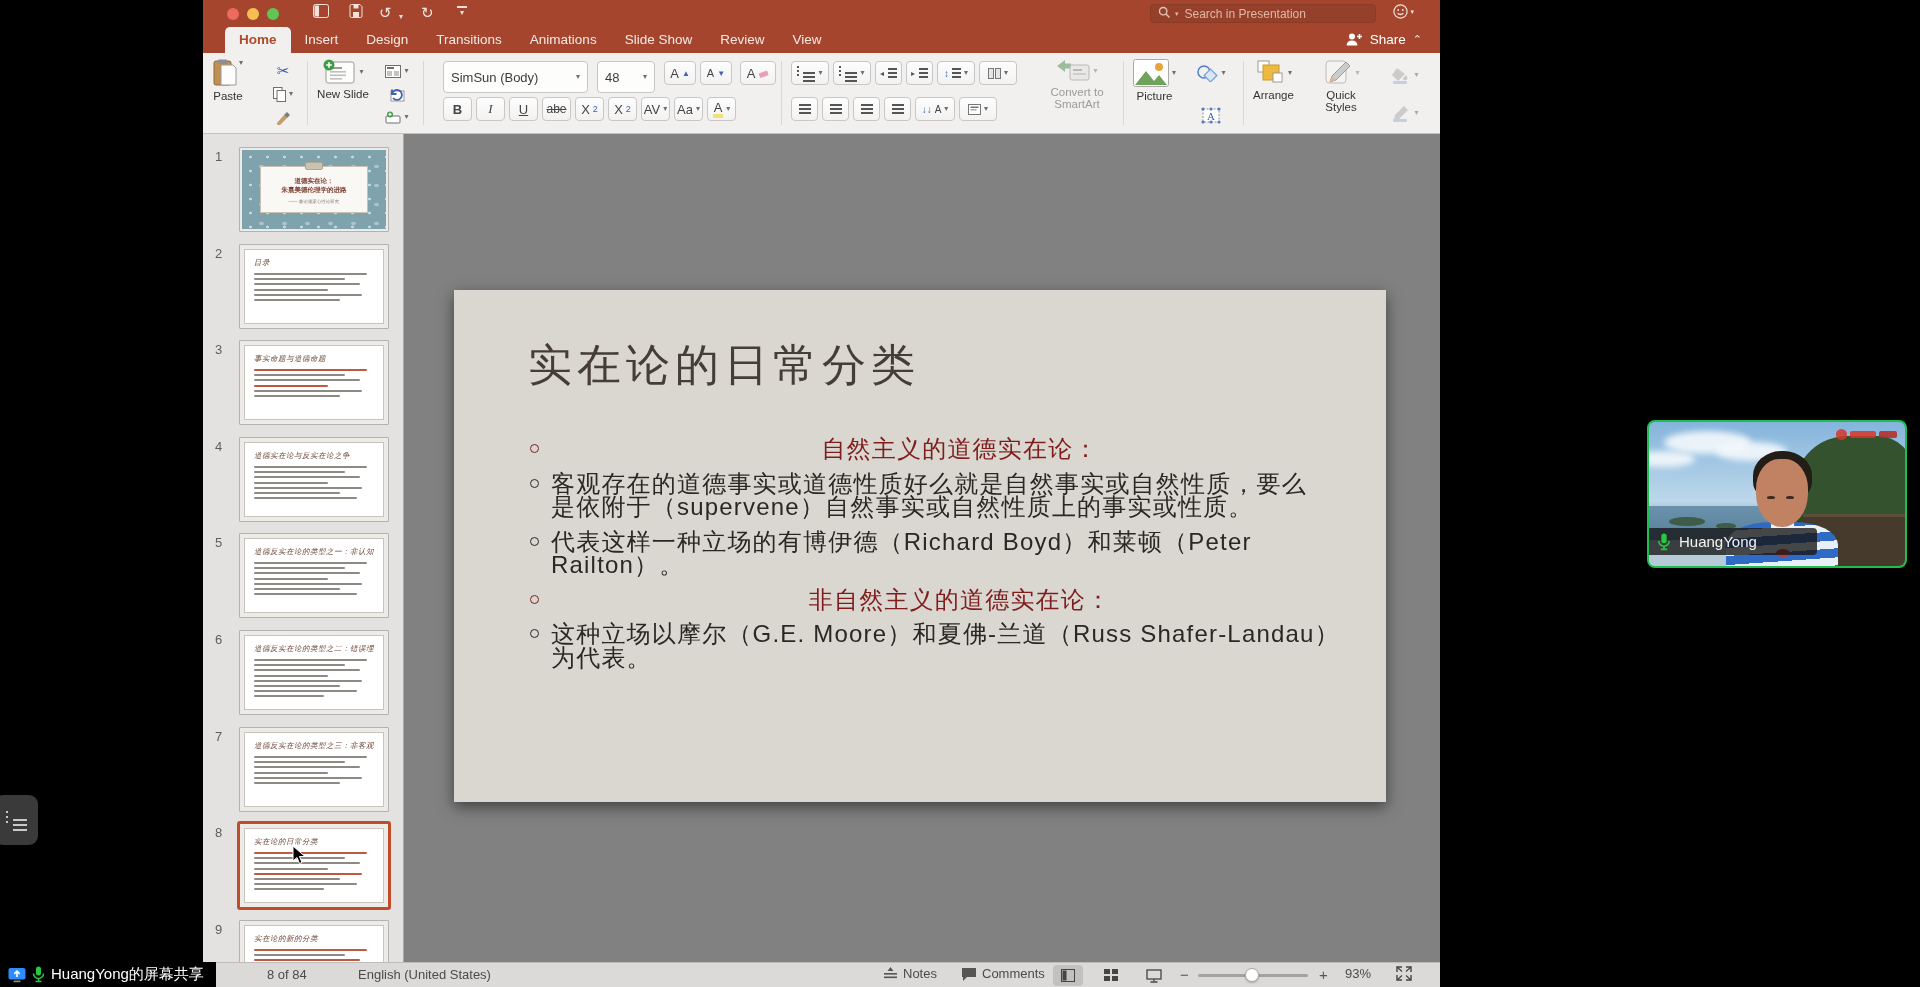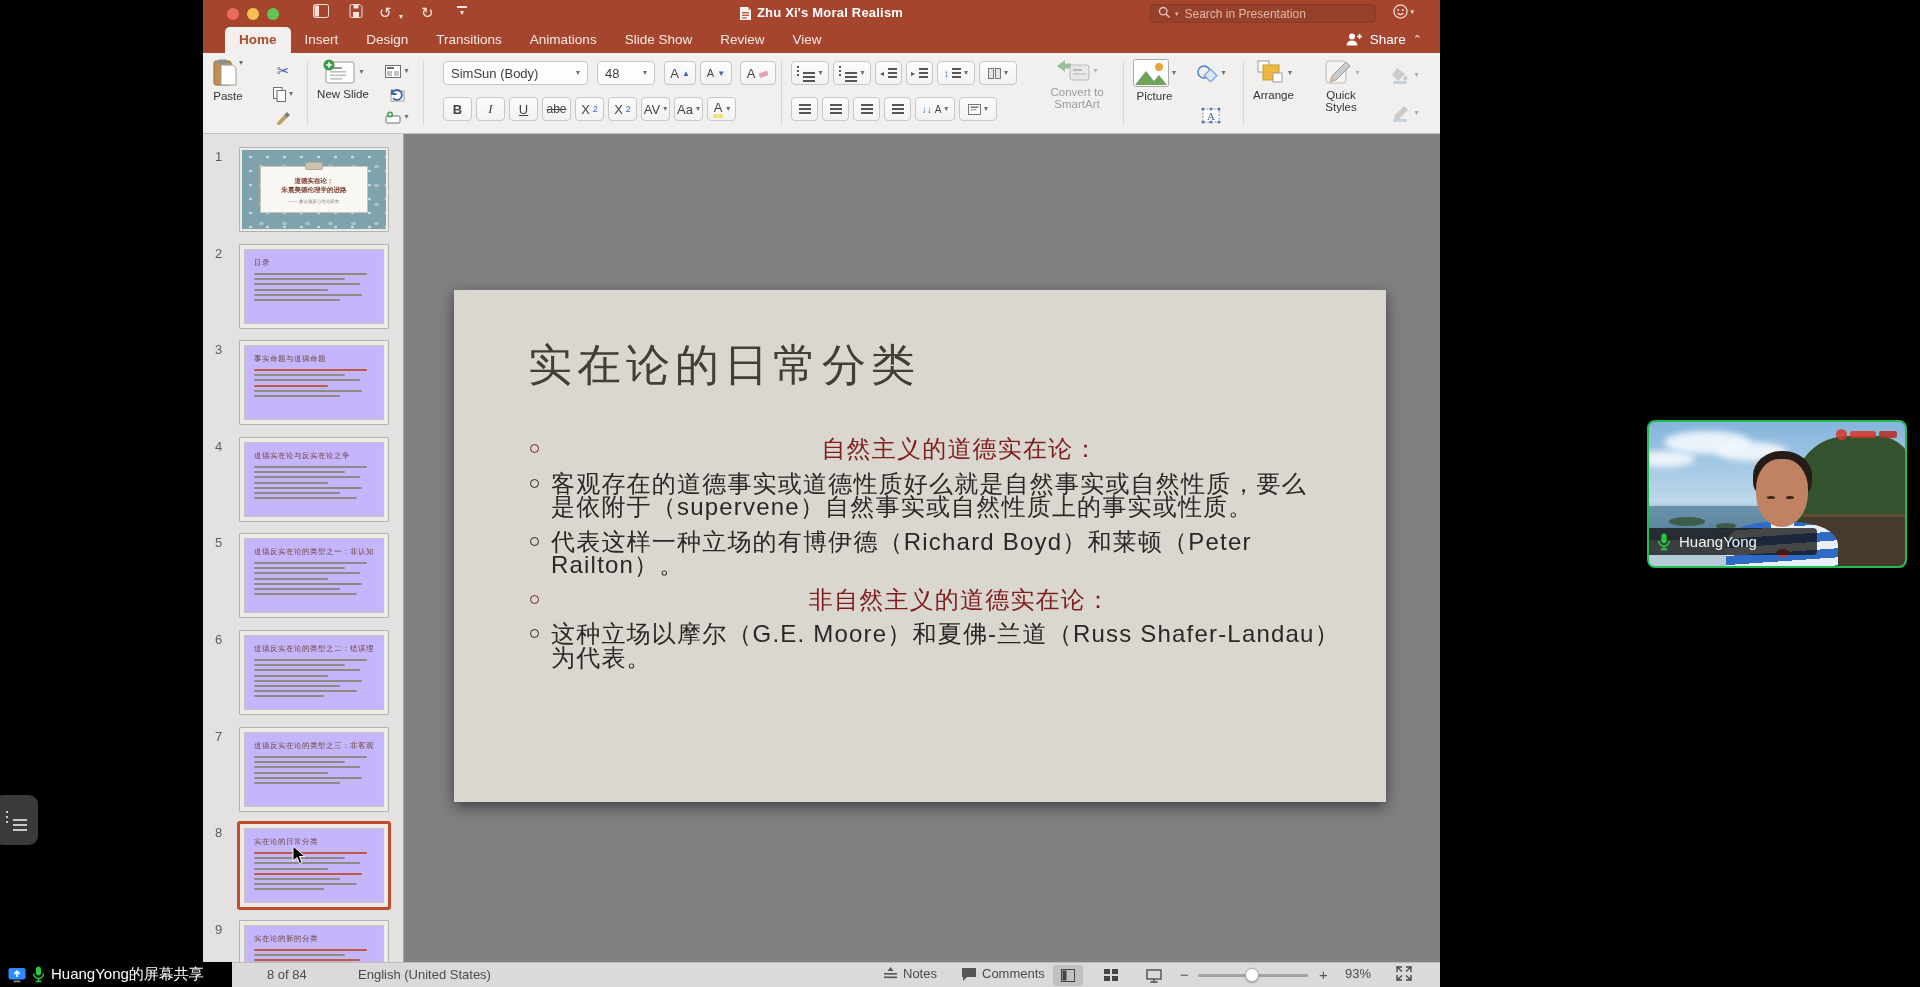--- a/index.html
+++ b/index.html
@@ -38,21 +38,21 @@
   
   #ribbon{position:absolute;left:0;top:53px;width:100%;height:81px;background:#F1F0EF;
     border-bottom:1px solid #C3C2C1;font-size:11px;color:#333;}
   .rdiv{position:absolute;top:8px;bottom:8px;width:1px;background:#D8D7D5;}
   .bigbtn{position:absolute;top:6px;display:flex;flex-direction:column;align-items:center;gap:3px;
     color:#333;font-size:11.5px;text-align:center;line-height:12px;}
   .dd{color:#6E6E6E;font-size:8px;line-height:8px;}
   .smallcol{position:absolute;display:flex;flex-direction:column;justify-content:space-between;
     top:8px;height:66px;align-items:center;}
   .smallcol .sc-it{display:flex;align-items:center;gap:3px;height:20px;}
-  .combo{position:absolute;height:24px;background:#FDFDFC;border:1px solid #C8C7C5;border-radius:4px;
+  .combo{position:absolute;height:32px;background:#FDFDFC;border:1px solid #C8C7C5;border-radius:4px;
     display:flex;align-items:center;justify-content:space-between;padding:0 7px;font-size:13px;color:#3c3c3c;}
   .btnbox{height:24px;background:linear-gradient(#FDFDFD,#F3F2F1);border:1px solid #C8C7C5;
     border-radius:4px;display:flex;align-items:center;justify-content:center;gap:3px;color:#444;
     font-size:13px;}
   .btnrow{position:absolute;display:flex;gap:4px;}
   .fb{min-width:29px;}
   .fb-b{font-weight:bold;}
   .fb-i{font-style:italic;font-family:"Liberation Serif",serif;}
   .fb-u{text-decoration:underline;}
   .fb-strike{text-decoration:line-through;font-size:12px;}
@@ -67,21 +67,21 @@
   .tinytri{font-size:8px;color:#555;margin-right:1px;}
 
   
   #panel{position:absolute;left:0;top:134px;width:201px;height:828px;background:#E3E2E1;
     border-right:1px solid #A9A8A7;overflow:hidden;}
   .thumb-item{position:absolute;left:0;width:100%;}
   .thumb-num{position:absolute;left:12px;top:2px;font-size:13px;color:#5E5E5E;}
   .thumb-box{position:absolute;left:36px;top:0;width:150px;height:85px;background:#EDEBE8;
     border:1px solid #B3B2B1;border-radius:1px;}
   .thumb-box.selected{outline:3px solid #BF4D2B;outline-offset:-1px;}
-  .thumb-slide{position:absolute;inset:4px;background:#c4b5fd;border:1px solid #C8C4BC;padding:8px 9px 4px;}
+  .thumb-slide{position:absolute;inset:4px;background:#ffffff;border:1px solid #C8C4BC;padding:8px 9px 4px;font-style:italic;}
   .tt{font-size:7.5px;color:#6E4A3C;letter-spacing:.5px;white-space:nowrap;overflow:hidden;margin-bottom:5px;}
   .tbar{height:2px;margin-bottom:3.2px;border-radius:1px;}
   .tbar.d{background:#8D8A84;}
   .tbar.r{background:#BE5A44;}
   
   .tslide{position:absolute;inset:2px;background:#7FA3AC;
     background-image:radial-gradient(rgba(255,255,255,.55) 1.5px,transparent 2px),
       radial-gradient(rgba(255,255,255,.35) 2px,transparent 2.6px);
     background-size:17px 14px,23px 19px;background-position:0 0,8px 7px;}
   .tslide .panelw{position:absolute;left:18px;right:18px;top:16px;bottom:16px;background:#FAF8F4;
@@ -116,21 +116,21 @@
   .viewbtn{position:absolute;top:2px;width:30px;height:21px;border-radius:4px;display:flex;
     align-items:center;justify-content:center;}
   .viewbtn.sel{background:#C2C1C0;}
   #sb-slider{position:absolute;left:995px;top:11px;width:110px;height:3px;background:#A3A2A1;border-radius:2px;}
   #sb-thumbk{position:absolute;left:47px;top:-6px;width:14px;height:14px;border-radius:50%;
     background:#FDFDFD;border:1px solid #ABABAA;box-shadow:0 1px 2px rgba(0,0,0,.25);}
   .plusminus{position:absolute;top:3px;font-size:15px;color:#555;}
 
   
   #share-pill{position:absolute;left:0;top:962px;height:25px;background:#000;color:#fff;z-index:60;
-    display:flex;align-items:center;gap:6px;padding:0 28px 0 8px;font-size:15px;white-space:nowrap;}
+    display:flex;align-items:center;gap:6px;padding:0 12px 0 8px;font-size:15px;white-space:nowrap;}
   #list-overlay{position:absolute;left:-6px;top:795px;width:44px;height:50px;background:#3A3A3A;
     border-radius:9px;z-index:55;display:flex;align-items:center;justify-content:center;}
   #list-overlay .dotlist{padding-left:7px;}
   #list-overlay .bars{width:14px;background:#C9C9C9;box-shadow:0 5px 0 #C9C9C9,0 10px 0 #C9C9C9;}
   #list-overlay .dotlist::before{background:#C9C9C9;box-shadow:0 5px 0 #C9C9C9,0 10px 0 #C9C9C9;}
 
   
   #video{position:absolute;left:1647px;top:420px;width:260px;height:148px;border:2px solid #1FBE53;
     border-radius:8px;overflow:hidden;background:linear-gradient(#85B4DC 0%,#BDD8EA 55%,#A9C6D8 60%);z-index:40;}
   .cloud{position:absolute;background:#F4F9FC;border-radius:50%;filter:blur(3px);opacity:.9;}
@@ -183,31 +183,20 @@
         </svg>
     </span>
     <span class="tbi" style="left:176px;font-size:15px">↺</span>
     <span class="tbi" style="left:196px;top:8px;font-size:8px">▾</span>
     <span class="tbi" style="left:218px;font-size:15px">↻</span>
     <span class="tbi" style="left:254px;top:3px">
       <span style="display:block;width:10px;height:2px;background:#F3E2DB;margin:3px auto 2px"></span>
       <span style="display:block;font-size:8px;line-height:6px">▾</span>
     </span>
 
-    <div id="tb-title">
-      <span class="docico">
-        <svg width="11" height="13" viewBox="0 0 11 13">
-            <path d="M0 0 h8 l3 3 v10 h-11 z" fill="#F7F6F5"></path>
-            <path d="M8 0 l3 3 h-3 z" fill="#D8A393"></path>
-            <rect x="2" y="5" width="7" height="1.4" fill="#C05B3E"></rect>
-            <rect x="2" y="7.6" width="7" height="1.4" fill="#C05B3E"></rect>
-            <rect x="2" y="10.2" width="4.5" height="1.4" fill="#C05B3E"></rect>
-          </svg>
-      </span><span>Zhu Xi's Moral Realism</span>
-    </div>
 
     <div id="searchbox">
       <span class="mag">
         <svg width="13" height="13" viewBox="0 0 13 13">
             <circle cx="5.2" cy="5.2" r="3.7" fill="none" stroke="#E8C2B5" stroke-width="1.4"></circle>
             <line x1="8" y1="8" x2="11.5" y2="11.5" stroke="#E8C2B5" stroke-width="1.4"></line>
           </svg>
       </span>
       <span style="font-size:7px;margin-right:2px">▾</span>
       <span>Search in Presentation</span>

